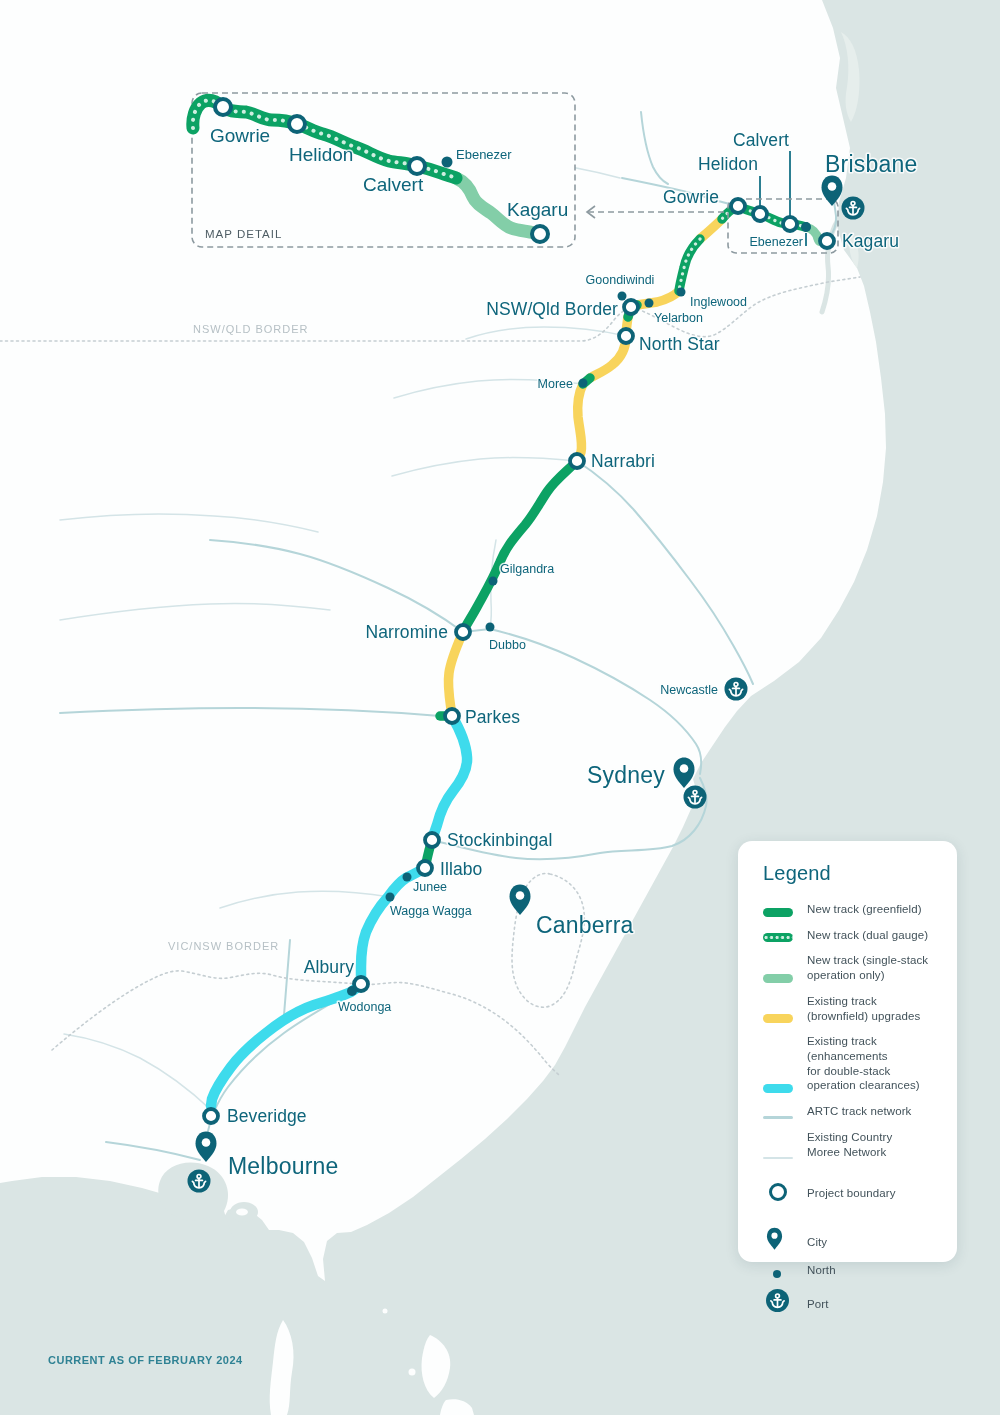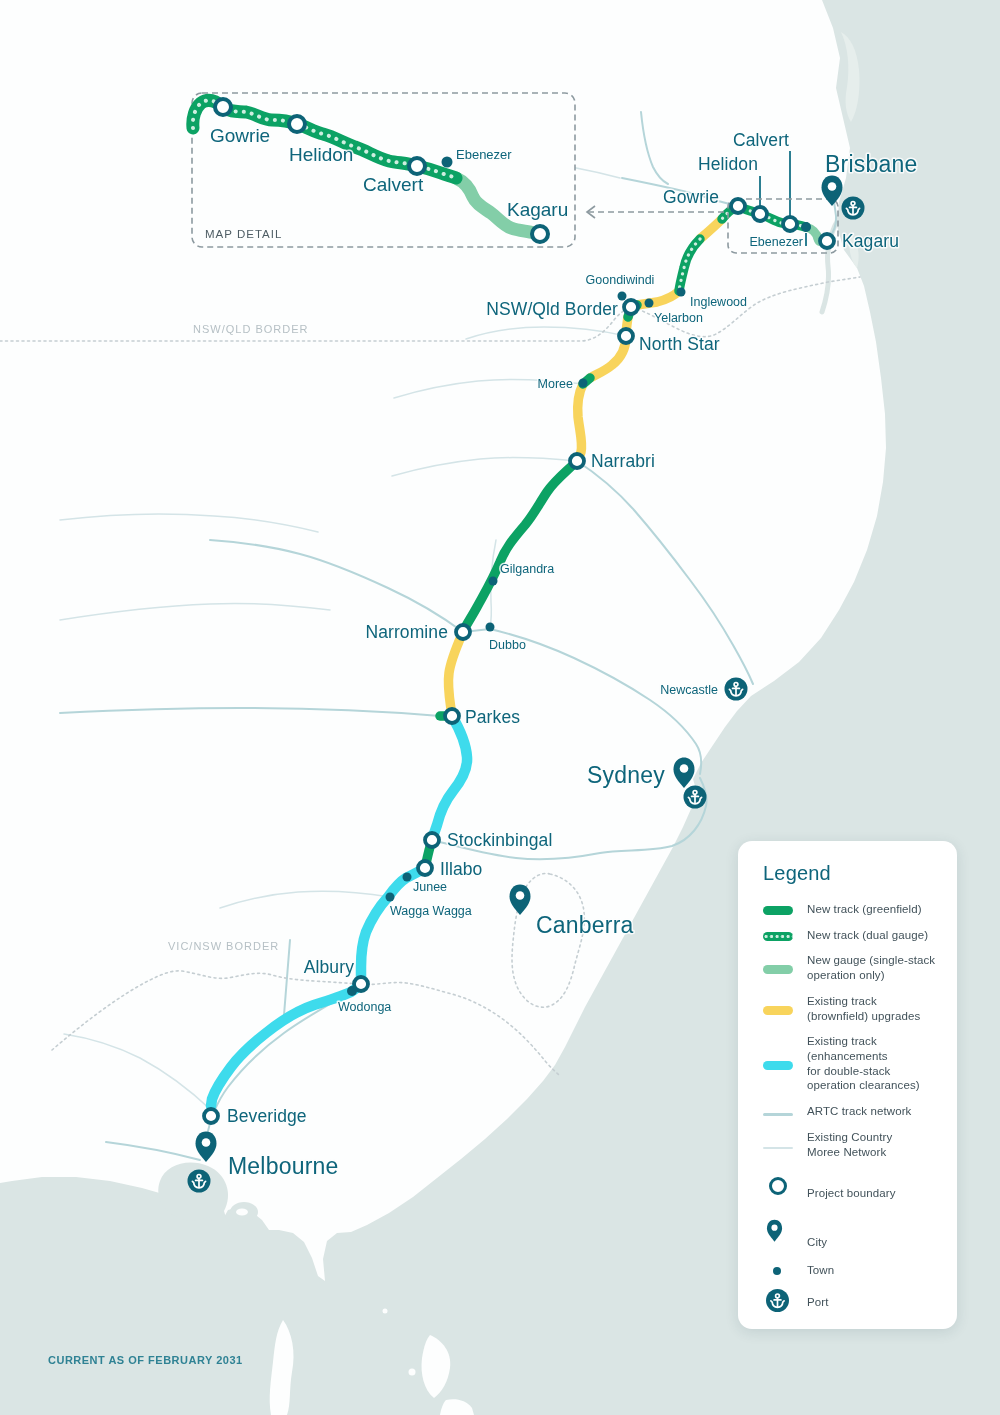--- a/index.html
+++ b/index.html
@@ -15,26 +15,26 @@
   .lbl-city{font-size:23px;letter-spacing:.2px}
   .lbl-sta{font-size:17.5px;letter-spacing:.1px}
   .lbl-town{font-size:12.5px}
   .lbl-ins-big{font-size:19px}
   .lbl-ins-sm{font-size:13px}
   .lbl-cap{font-size:11px;fill:#b6c0c5;letter-spacing:1px;stroke:none;paint-order:normal}
   .lbl-mapdetail{font-size:11.5px;fill:#4e5d64;letter-spacing:1px;stroke:none}
 
   
   #legend{
-    position:absolute;left:738px;top:841px;width:219px;height:488px;
+    position:absolute;left:738px;top:841px;width:219px;height:421px;
     background:#ffffff;border-radius:14px;box-shadow:0 3px 14px rgba(25,60,70,.12);
     box-sizing:border-box;padding:21px 18px 3px 25px;
   }
   #legend h2{margin:0 0 17px 0;font-size:20px;font-weight:normal;color:#0e657b;letter-spacing:.2px}
-  .lg-row{display:flex;align-items:center;margin-bottom:11px}
+  .lg-row{display:flex;align-items:flex-end;margin-bottom:11px}
   .lg-ico{width:30px;flex:0 0 30px;margin-right:14px}
   .lg-txt{font-size:11.5px;line-height:1.28;color:#42525a;white-space:pre-line;letter-spacing:.1px}
   .sw{height:9px;border-radius:5px;margin-top:3px}
   .sw-greenfield{background:#0ca264}
   .sw-dual{background:#0ca264;background-image:radial-gradient(circle at 3px 50%,#cfeee0 1.4px,rgba(0,0,0,0) 1.8px);background-size:5.5px 9px;background-repeat:repeat-x}
   .sw-single{background:#83cea8}
   .sw-brown{background:#f8d45c}
   .sw-double{background:#3edbec}
   .sw-line-artc{height:3px;background:#b5d5d9;border-radius:2px;margin-top:6px}
   .sw-line-country{height:2px;background:#d4e4e7;border-radius:2px;margin-top:7px}
@@ -295,21 +295,21 @@
   <div class="lg-row">
     <span class="lg-ico">
         <span class="sw sw-dual" style="display:block"></span>
       </span>
     <span class="lg-txt">New track (dual gauge)</span>
   </div>
   <div class="lg-row">
     <span class="lg-ico">
         <span class="sw sw-single" style="display:block"></span>
       </span>
-    <span class="lg-txt">New gauge (single-stack
+    <span class="lg-txt">New track (single-stack
 operation only)</span>
   </div>
   <div class="lg-row">
     <span class="lg-ico">
         <span class="sw sw-brown" style="display:block"></span>
       </span>
     <span class="lg-txt">Existing track
 (brownfield) upgrades</span>
   </div>
   <div class="lg-row">
@@ -345,25 +345,25 @@
         <svg class="ico-center" width="17" height="23" viewBox="-11 -31.5 22 32">
           <use href="#sym-pin"></use>
         </svg>
       </span>
     <span class="lg-txt" style="margin-top:23px">City</span>
   </div>
   <div class="lg-row">
     <span class="lg-ico">
         <span class="sw-town-dot" style="display:block"></span>
       </span>
-    <span class="lg-txt" style="margin-top:2px">Town</span>
+    <span class="lg-txt" style="margin-top:2px">North</span>
   </div>
   <div class="lg-row">
     <span class="lg-ico">
         <svg class="ico-center" width="23" height="23" viewBox="-11.5 -11.5 23 23">
           <use href="#sym-port"></use>
         </svg>
       </span>
     <span class="lg-txt" style="margin-top:5px">Port</span>
   </div>
 </div>
 
-<div id="footer-note">CURRENT AS OF FEBRUARY 2031</div>
+<div id="footer-note">CURRENT AS OF FEBRUARY 2024</div>
 
 </body></html>

